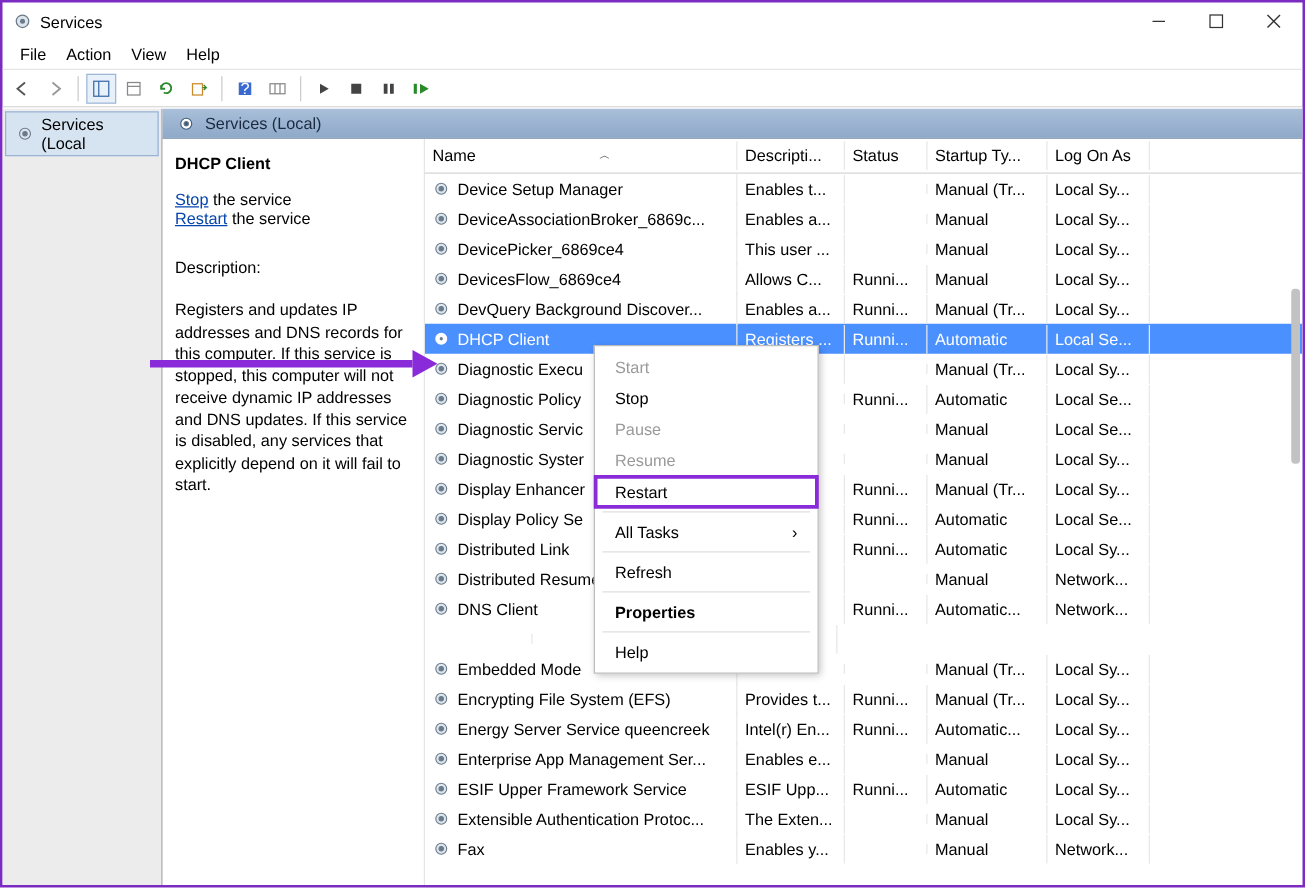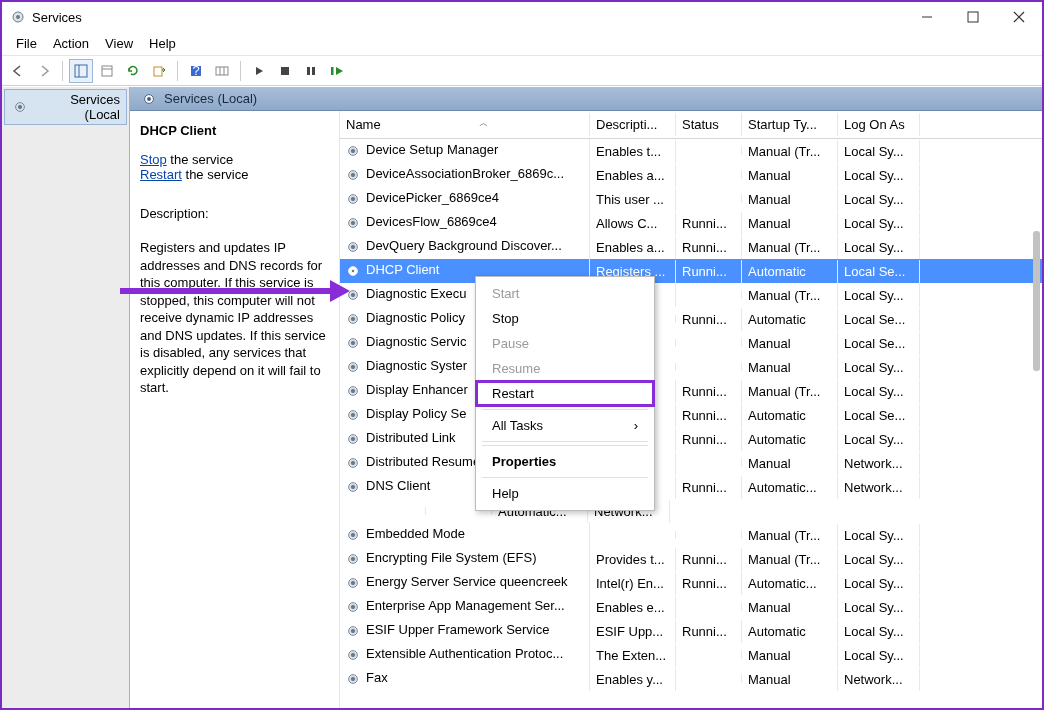--- a/index.html
+++ b/index.html
@@ -19,37 +19,37 @@
 
 
 .toolbar { height:30px; display:flex; align-items:center; padding-left:4px; border-bottom:1px solid #d0d0d0; gap:2px;}
 .tbtn { width:24px; height:24px; border:1px solid transparent; display:flex; align-items:center;justify-content:center; }
 .tbtn.framed { border:1px solid #a0b8d8; background:#e8f0fa; }
 .tsep { width:1px; height:20px; background:#ccc; margin:0 4px; }
 
 
 .main { display:flex; height:calc(100% - 30px - 24px - 30px); border-top:1px solid #fff; }
 .tree { width:128px; border-right:1px solid #b0b0b0; background:#ececec; }
-.tree-item { background:#d6e4f2; border:1px solid #9ab3d4; padding:2px 6px; display:flex; align-items:center; gap:4px; margin:2px;text-align:right; }
+.tree-item { background:#d6e4f2; border:1px solid #9ab3d4; padding:2px 6px; display:flex; align-items:center; gap:4px; margin:2px; }
 .detail { flex:1; display:flex; flex-direction:column; position:relative; }
 .detail-header { background:linear-gradient(#a9bfd9,#8fa9c9); height:24px; display:flex; align-items:center; padding-left:10px; color:#1a2a40; gap:6px; border-bottom:1px solid #6d89ab;}
 .detail-body { flex:1; display:flex; overflow:hidden; }
 
 
 .svc-pane { width:210px; padding:12px 10px; border-right:1px solid #e5e5e5; }
 .svc-pane .svc-title { font-weight:bold; margin-bottom:14px; }
 .svc-pane a { color:#0645ad; text-decoration:underline; cursor:pointer; }
 .svc-pane .desc-label { margin-top:24px; }
 .svc-pane .desc-text { margin-top:18px; line-height:1.35; }
 
 
 .listwrap { flex:1; overflow:hidden; position:relative; }
 .list-header { display:flex; border-bottom:1px solid #d6d6d6; background:#fff; height:28px; align-items:center; }
 .col { padding:4px 6px; border-right:1px solid #e8e8e8; overflow:hidden; white-space:nowrap; text-overflow:ellipsis; }
-.c-name{ width:250px; display:flex; gap:4px;}
+.c-name{ width:250px; display:flex; align-items:center; gap:4px;}
 .c-desc{ width:86px;} .c-stat{ width:66px;} .c-start{width:96px;} .c-log{width:82px;}
 .list-body { overflow:hidden; }
 .row { display:flex; height:24px; align-items:center; }
 .row .c-name { padding-left:4px; }
 .row.sel { background:#4a90ff; color:#fff; }
 .row.sel .gear svg { stroke:#fff; fill:#fff; }
 .gear { width:18px; height:18px; display:inline-flex; align-items:center; justify-content:center; flex-shrink:0;}
 .gear svg { stroke:#6a7a8a; fill:#dce4ec; }
 .sort-ind { margin:0 auto; font-size:9px; color:#555;}
 
@@ -572,20 +572,21 @@
           <div class="ctx-item">Stop</div>
           <div class="ctx-item disabled">Pause</div>
           <div class="ctx-item disabled">Resume</div>
           <div class="ctx-item boxed">Restart</div>
           <div class="ctx-sep"></div>
           <div class="ctx-item">
               <span>All Tasks</span>
               <span>›</span>
             </div>
           <div class="ctx-sep"></div>
+          <div class="ctx-item">Refresh</div>
           <div class="ctx-sep"></div>
           <div class="ctx-item bold">Properties</div>
           <div class="ctx-sep"></div>
           <div class="ctx-item">Help</div>
         </div>
       </div>
     </div>
   </div>
 </div>
 

